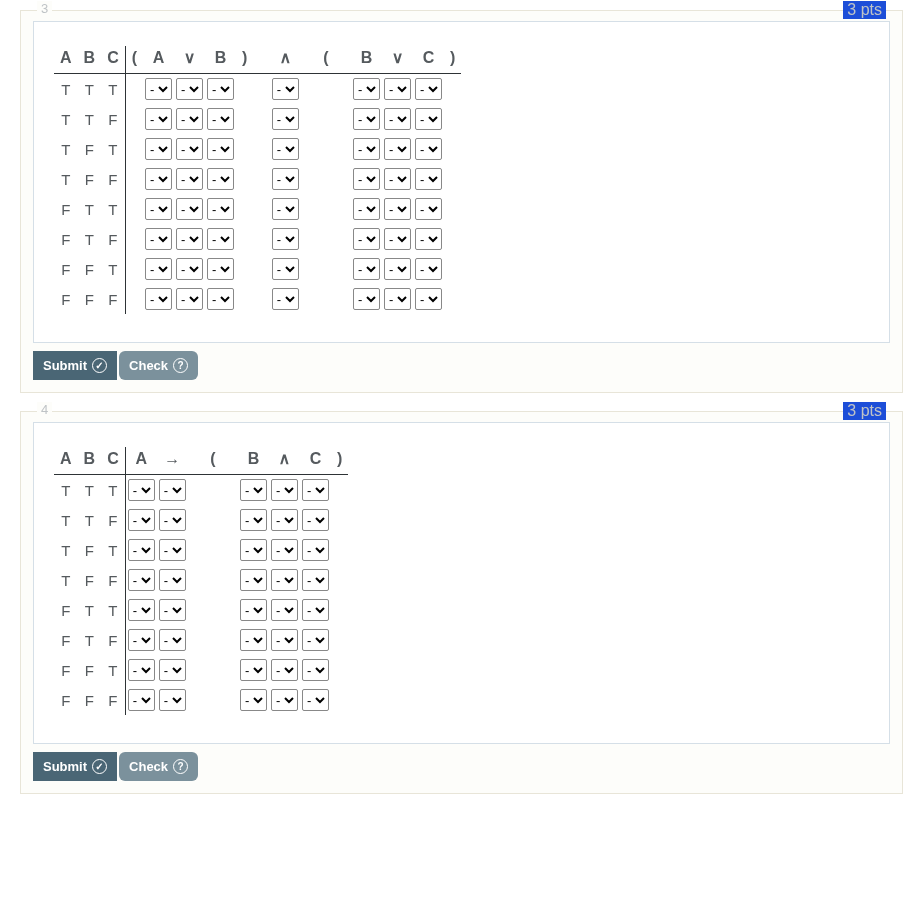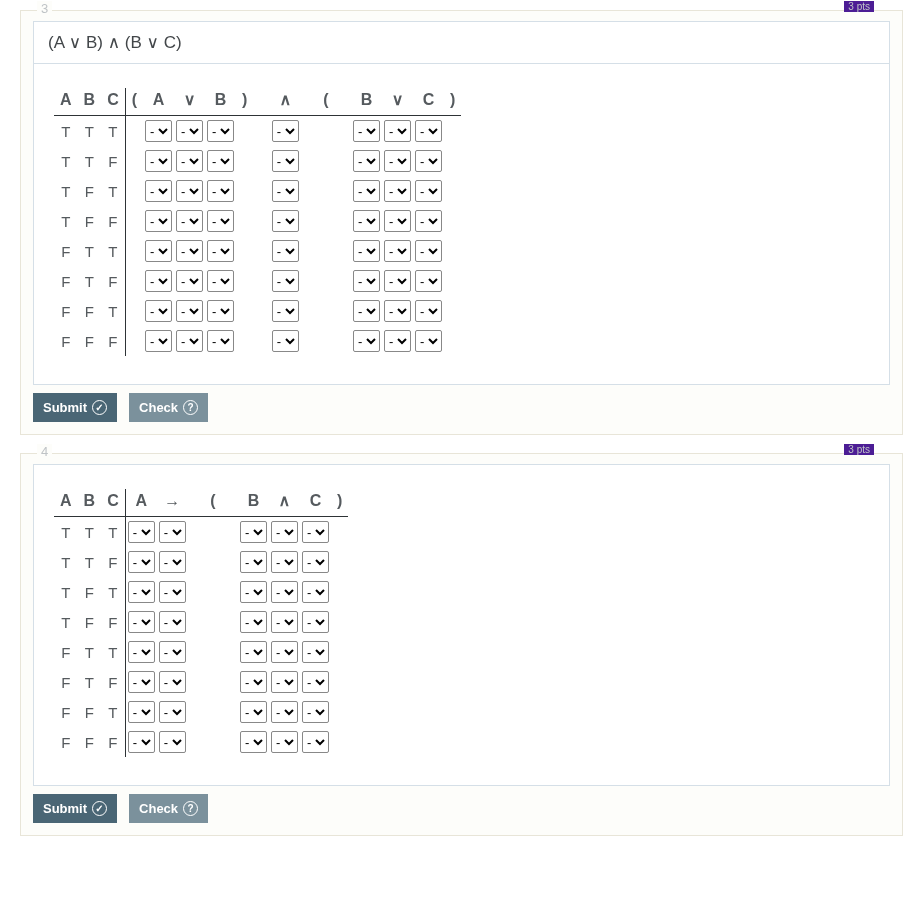--- a/index.html
+++ b/index.html
@@ -27,25 +27,25 @@
     top: -20px;
     left: 4px;
     background: #fdfdfa;
     padding: 0 4px;
     color: #bfc3c6;
     font-size: 13px;
   }
   .points {
     position: absolute;
     top: -20px;
-    right: 16px;
-    background: #4c1d95;
+    right: 4px;
+    background: #1d4ed8;
     padding: 0 4px;
     color: #bfc3c6;
-    font-size: 10px;
+    font-size: 16px;
   }
   .inner {
     border: 1px solid #d5dfe7;
     background: #ffffff;
     padding: 0;
   }
   .formula {
     padding: 10px 14px;
     border-bottom: 1px solid #d5dfe7;
     font-size: 17px;
@@ -87,36 +87,36 @@
     font-size: 13px;
     padding: 1px 0;
     height: 22px;
     border: 1px solid #888;
     border-radius: 2px;
     background: #fff;
   }
   .button-bar {
     margin-top: 8px;
     display: flex;
-    gap: 12px;
+    gap: 2px;
   }
   .btn {
     display: inline-flex;
     align-items: center;
     gap: 5px;
     font-family: Arial, sans-serif;
     font-size: 13px;
     font-weight: 700;
     color: #fff;
     border: none;
     padding: 7px 10px;
     cursor: pointer;
   }
   .btn-submit { background: #4a6675; }
-  .btn-check  { background: #7b919c; }
+  .btn-check  { background: #7b919c; border-radius: 6px; }
   .ico-circle {
     width: 15px;
     height: 15px;
     border: 1.6px solid #fff;
     border-radius: 50%;
     display: inline-flex;
     align-items: center;
     justify-content: center;
     font-size: 10px;
     line-height: 1;
@@ -126,21 +126,20 @@
 </head>
 <body>
 
 <div id="app">
     <div class="question-card">
       <div class="question-number-wrap">
         <span class="question-number">3</span>
         <span class="points">3 pts</span>
       </div>
       <div class="inner">
-        <div class="formula">(A ∨ B) ∧ (B ∨ C)</div>
         <div class="table-wrap">
           <table class="truth">
             <thead>
               <tr>
                 <th>A</th>
                 <th>B</th>
                 <th class="vsep">C</th>
                 <th>(</th>
                 <th>A</th>
                 <th>∨</th>

